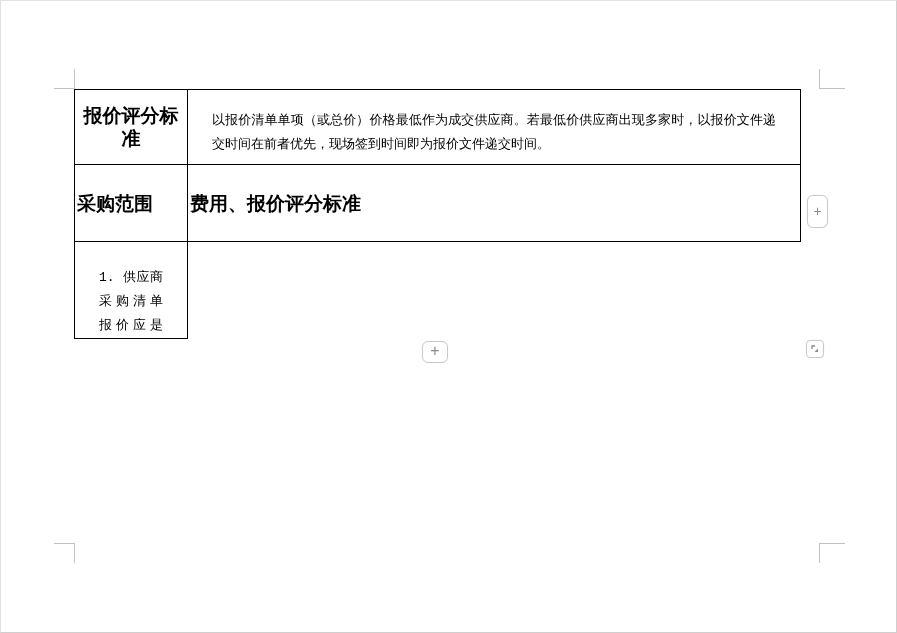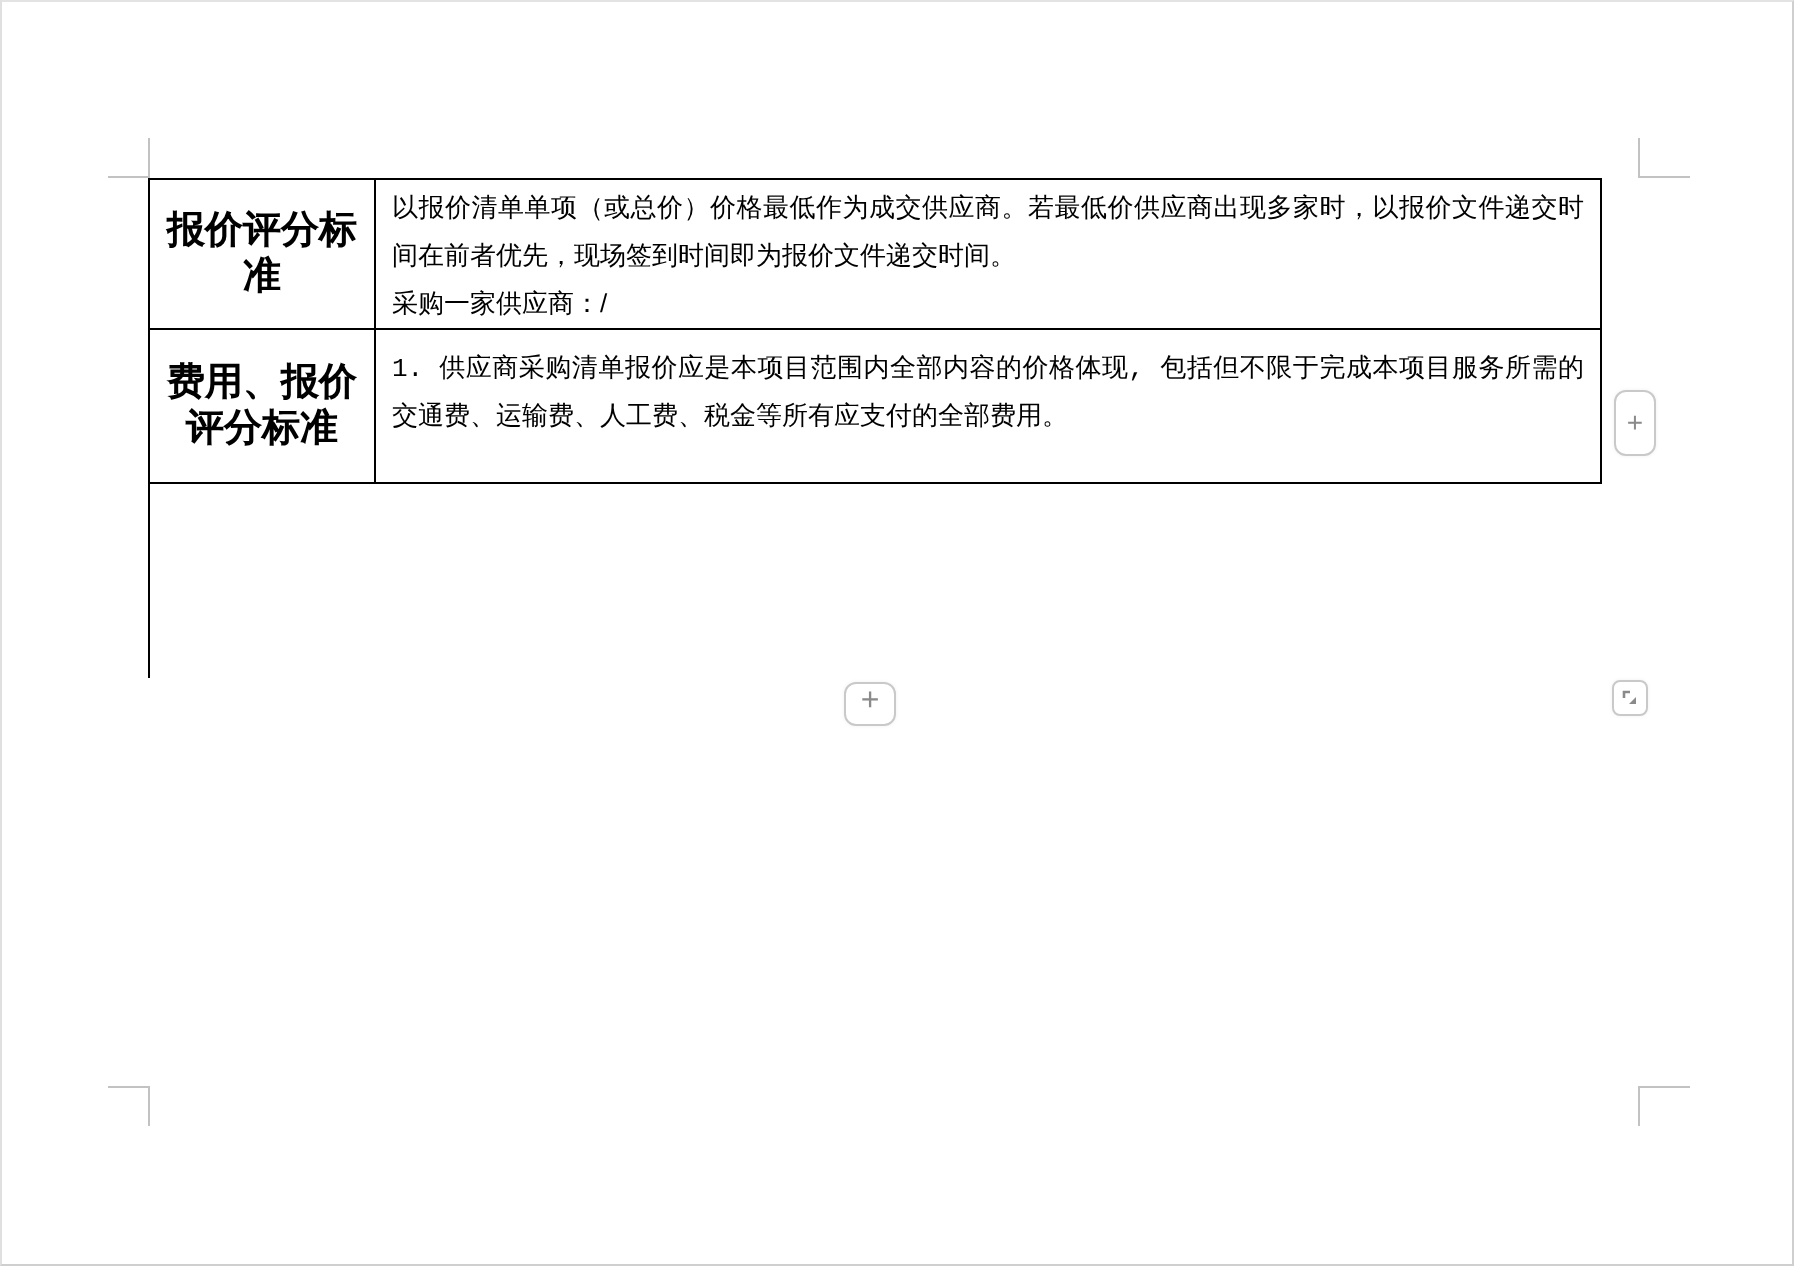--- a/index.html
+++ b/index.html
@@ -51,21 +51,21 @@
     font-size: 19px;
     line-height: 23px;
     padding: 0 2px;
   }
   .content-cell {
     font-size: 13px;
     line-height: 24px;
     padding: 2px 8px 2px 8px;
   }
   .content-cell p {
-    margin: 0;
+    margin: 16px;
     text-align: justify;
     text-justify: inter-character;
   }
   .content-cell p.no-justify { text-align: left; }
   .content-middle {
     display: flex;
     align-items: center;
   }
   .content-top { padding-top: 8px; font-family: Liberation Mono, monospace; }
 
@@ -100,20 +100,23 @@
   <div class="doc-table">
 
     <div class="cell label-cell">
       <span>报价评分标准</span>
     </div>
     <div class="cell content-cell">
       <p>以报价清单单项（或总价）价格最低作为成交供应商。若最低价供应商出现多家时，以报价文件递交时间在前者优先，现场签到时间即为报价文件递交时间。</p>
       <p class="no-justify">采购一家供应商：/</p>
     </div>
 
+    <div class="cell label-cell">
+      <span>采购范围</span>
+    </div>
 
     <div class="cell label-cell">
       <span>费用、报价评分标准</span>
     </div>
     <div class="cell content-cell content-top">
       <p>1. 供应商采购清单报价应是本项目范围内全部内容的价格体现, 包括但不限于完成本项目服务所需的交通费、运输费、人工费、税金等所有应支付的全部费用。</p>
     </div>
 
   </div>
 

